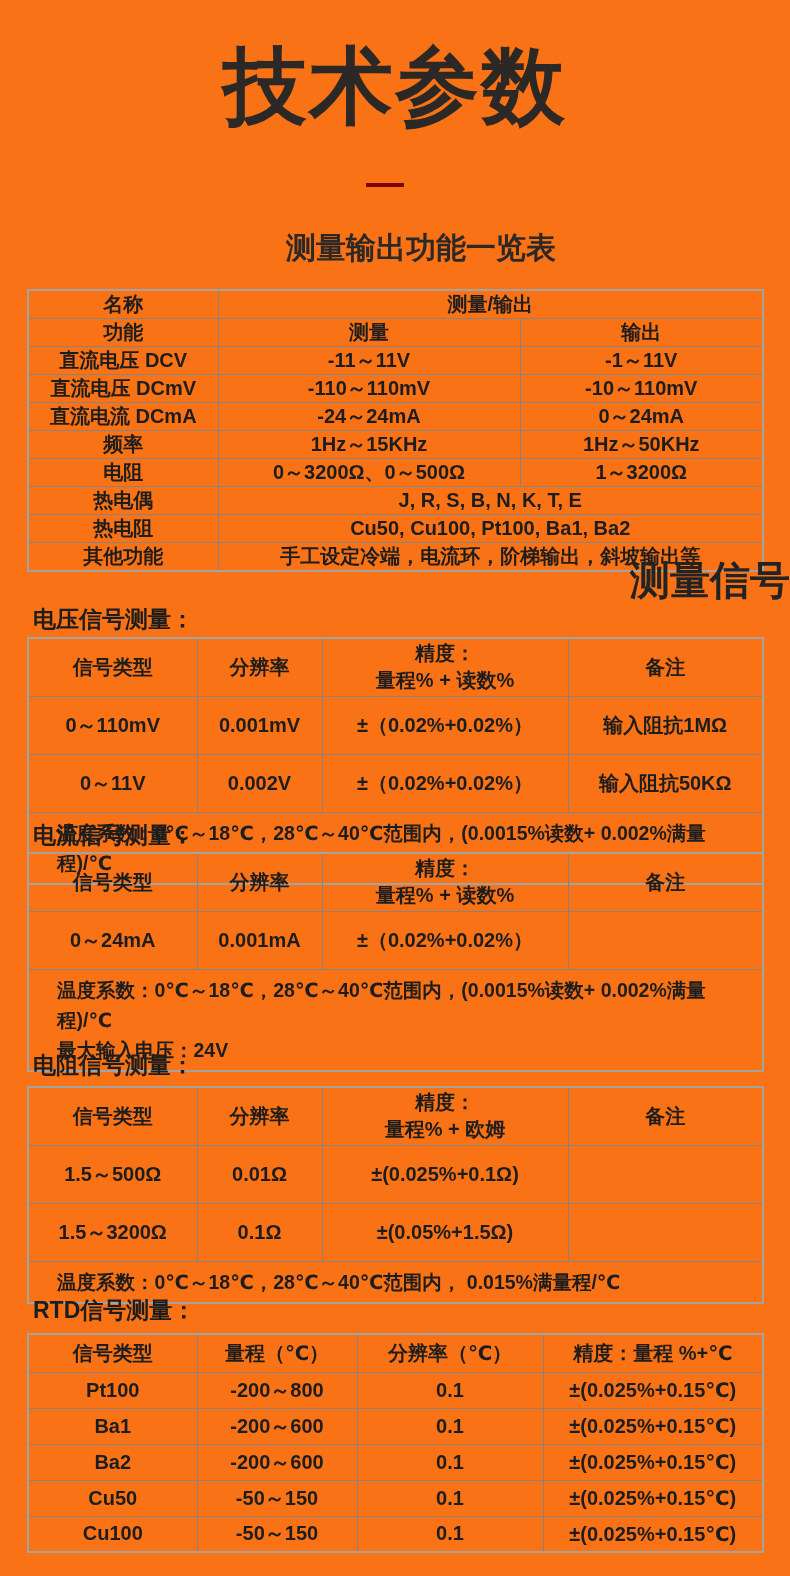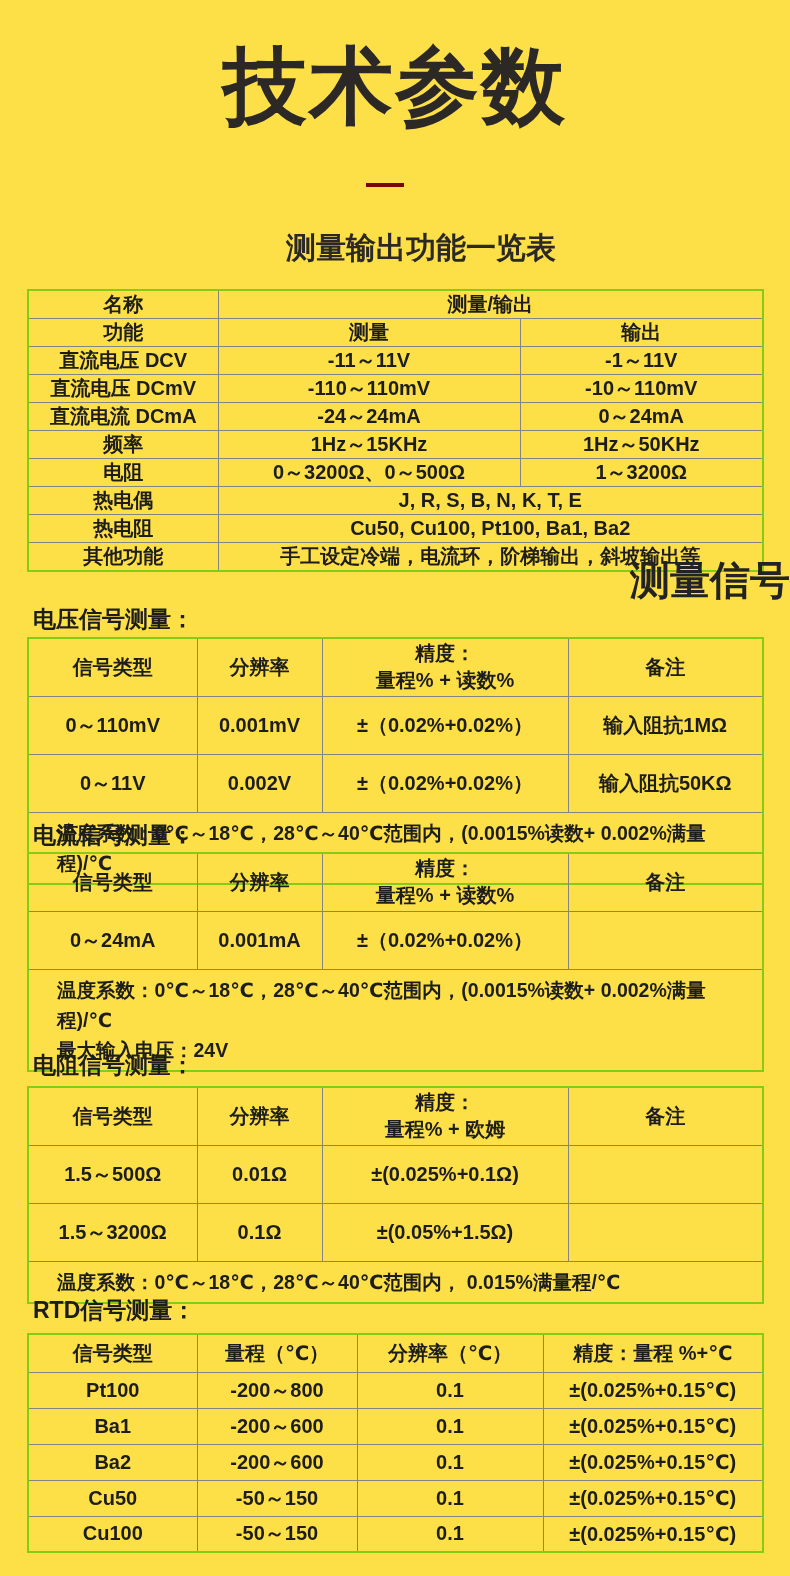--- a/index.html
+++ b/index.html
@@ -1,17 +1,17 @@
 <!DOCTYPE html>
 <html><head>
 <meta charset="utf-8">
 <style>
   html, body { margin:0; padding:0; background:#ffffff; }
   body { font-family:"Liberation Sans","DejaVu Sans",sans-serif; color:#222222; }
-  .page { position:relative; width:790px; height:1576px; background:#fde047; overflow:hidden; }
+  .page { position:relative; width:790px; height:1576px; background:#f97316; overflow:hidden; }
 
   .main-title {
     position:absolute; top:38px; left:0; width:790px;
     text-align:center; font-size:84px; font-weight:900; color:#2b2826;
     letter-spacing:2px; line-height:1.15; margin:0;
   }
   .title-divider {
     position:absolute; top:183px; left:366px; width:38px; height:4px;
   }
   .subtitle {
@@ -23,21 +23,21 @@
     text-align:right; font-size:40px; font-weight:900; color:#232323; margin:0;
   }
   .block-label {
     position:absolute; left:33px; font-size:23px; font-weight:700; color:#1d1d1d; margin:0;
   }
 
   table.spec {
     position:absolute; left:27px; width:735px;
     border-collapse:collapse; table-layout:fixed;
     font-size:20px; font-weight:700; color:#1d1d1d; text-align:center;
-    border:2px solid #84cc16;
+    border:2px solid #a3a3a3;
   }
   table.spec td { border:1px solid #848484; padding:0 4px; overflow:hidden; white-space:nowrap; }
   table.spec td.note {
     text-align:left; padding:5px 28px; white-space:normal; line-height:1.55; font-size:19.5px;
   }
   .acc-l1, .acc-l2 { line-height:1.35; }
 
   #t-overview { top:289px; }
   #t-overview tr { height:24.6px; }
 

